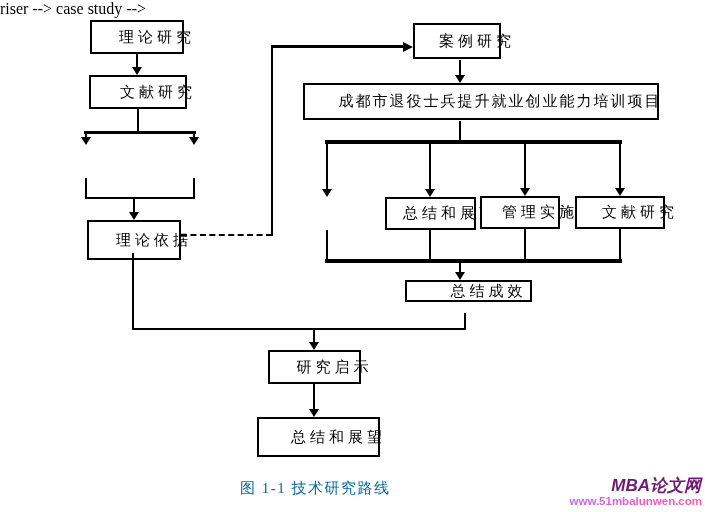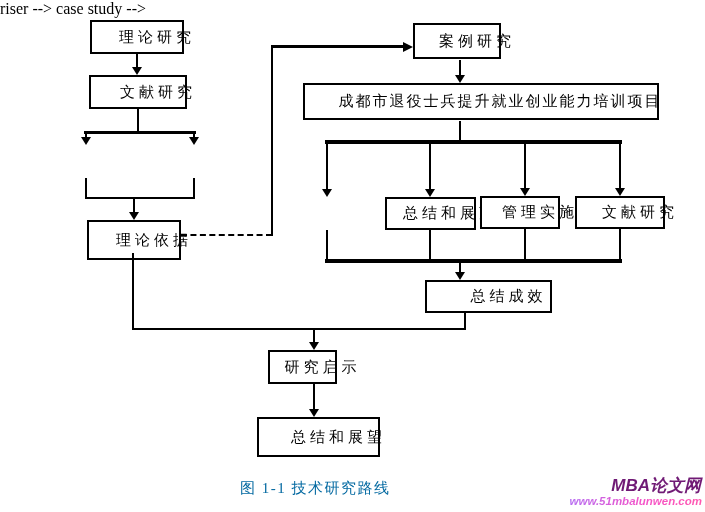--- a/index.html
+++ b/index.html
@@ -23,41 +23,41 @@
     position:absolute;left:240px;top:479px;font-size:15px;letter-spacing:1.5px;color:#0369a1;
   }
   #watermark-brand{
     position:absolute;right:4px;top:477px;
     font-family:"Liberation Sans","DejaVu Sans",sans-serif;
     font-weight:bold;font-style:italic;font-size:17px;color:#701a75;line-height:1;
   }
   #watermark-url{
     position:absolute;right:3px;top:496px;
     font-family:"Liberation Sans","DejaVu Sans",sans-serif;
-    font-style:italic;font-weight:bold;font-size:11.5px;line-height:1;
+    font-weight:bold;font-size:11.5px;line-height:1;
     background:linear-gradient(90deg,#b66bf2 0%,#f453c8 55%,#ff57b0 100%);
     -webkit-background-clip:text;background-clip:text;color:transparent;
   }
 </style>
 </head>
 <body>
 
 <div id="canvas">
 
   
   <div class="box" style="left:90px;top:20px;width:94px;height:34px">理论研究</div>
   <div class="box" style="left:89px;top:75px;width:98px;height:34px">文献研究</div>
   <div class="box" style="left:87px;top:220px;width:94px;height:40px">理论依据</div>
   <div class="box" style="left:413px;top:23px;width:88px;height:36px">案例研究</div>
   <div class="box wide" style="left:303px;top:83px;width:356px;height:37px">成都市退役士兵提升就业创业能力培训项目</div>
   <div class="box" style="left:385px;top:197px;width:91px;height:33px">总结和展望</div>
   <div class="box" style="left:480px;top:196px;width:80px;height:33px">管理实施</div>
   <div class="box" style="left:575px;top:196px;width:90px;height:33px">文献研究</div>
-  <div class="box" style="left:425px;top:280px;width:127px;height:33px">总结成效</div>
-  <div class="box" style="left:268px;top:350px;width:69px;height:34px">研究启示</div>
+  <div class="box" style="left:405px;top:280px;width:127px;height:22px">总结成效</div>
+  <div class="box" style="left:268px;top:350px;width:93px;height:34px">研究启示</div>
   <div class="box" style="left:257px;top:417px;width:123px;height:40px">总结和展望</div>
 
   
   
   <div class="vline" style="left:136px;top:54px;width:2px;height:14px"></div>
   <div class="tri-down" style="left:132px;top:67px"></div>
 
   
   <div class="vline" style="left:137px;top:109px;width:2px;height:25px"></div>
   <div class="hline" style="left:84px;top:131px;width:112px;height:3px"></div>

